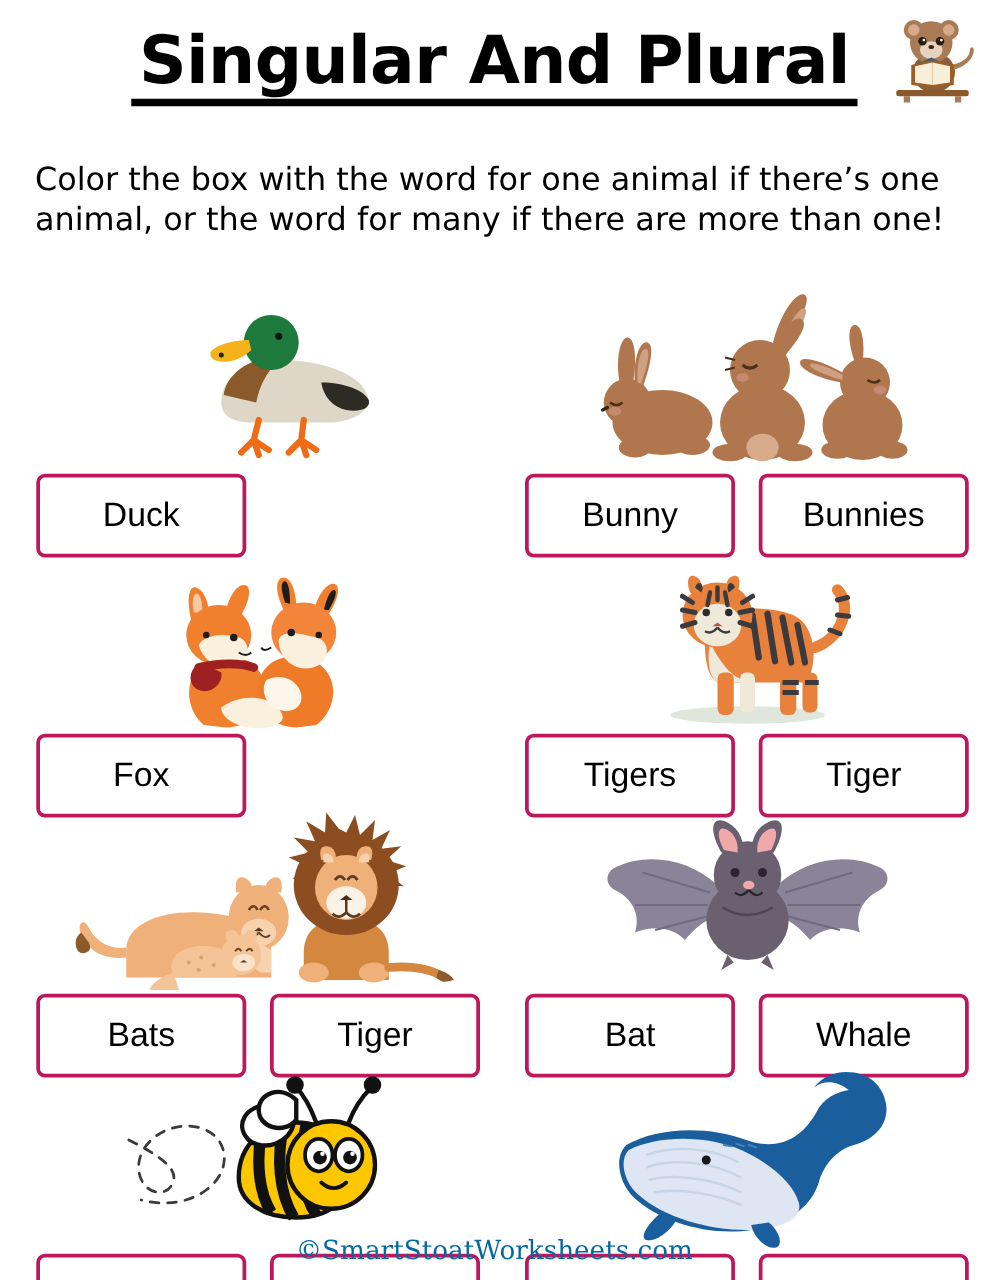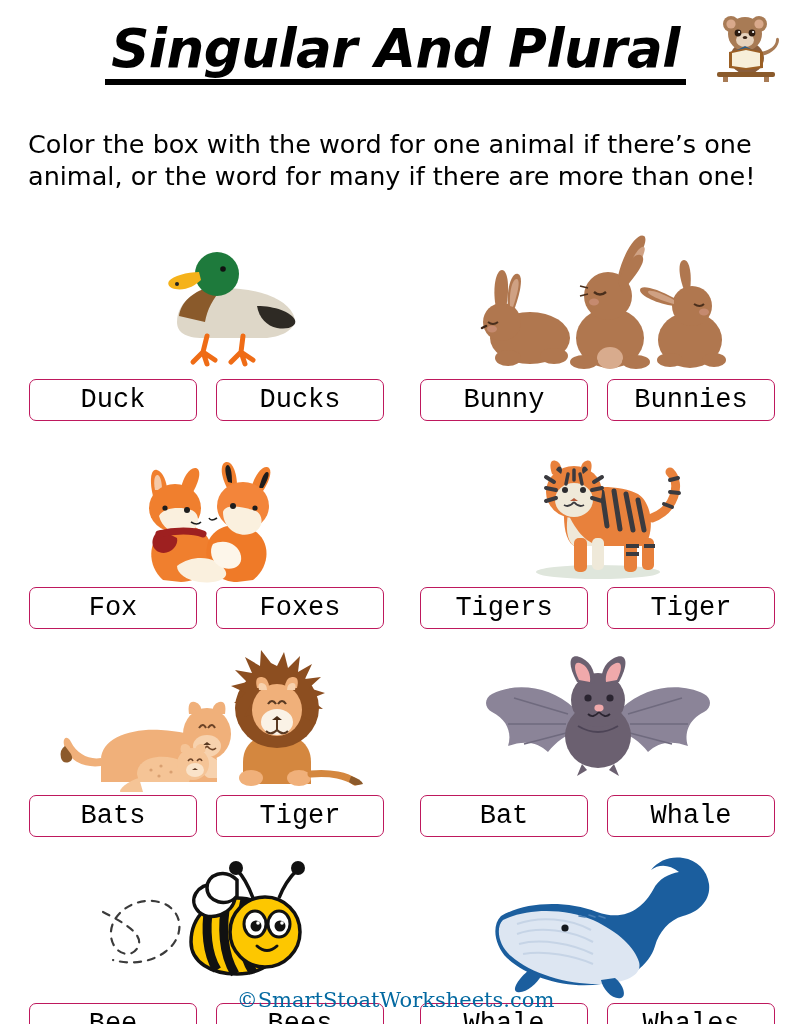--- a/index.html
+++ b/index.html
@@ -34,21 +34,20 @@
     top: 22px;
     left: 0;
     width: 791px;
     text-align: center;
     font-family: "DejaVu Sans", sans-serif;
     font-size: 53px;
     font-weight: 700;
     letter-spacing: -0.5px;
     color: #000000;
     line-height: 1;
-    font-style: italic;
   }
   .title-inner {
     display: inline-block;
     border-bottom: 6px solid #000;
     padding: 0 6px 4px 6px;
   }
   .subtitle {
     position: absolute;
     top: 128px;
     left: 28px;
@@ -91,29 +90,29 @@
     position: absolute;
     left: 0;
     bottom: 0;
     width: 355px;
     height: 51px;
     display: flex;
     justify-content: space-between;
   }
   .word-box {
     width: 168px;
-    height: 42px;
+    height: 67px;
     box-sizing: border-box;
-    border: 1px solid #be185d;
+    border: 3px solid #be185d;
     border-radius: 7px;
     background: #ffffff;
     display: flex;
     align-items: center;
     justify-content: center;
-    font-family: Liberation Mono, monospace;
+    font-family: Liberation Sans, sans-serif;
     font-size: 27px;
     color: #000000;
     line-height: 1;
     cursor: pointer;
   }
 
   
   .cell.right .word-box { width: 168px; }
 
   
@@ -178,21 +177,20 @@
             <circle cx="110" cy="48" r="22" fill="#1e7a3c"></circle>
             <path d="M92 46 C80 46 66 50 62 55 C60 58 62 62 68 63 C78 65 88 60 94 54 Z" fill="#f5b21a"></path>
             <circle cx="70" cy="58" r="2" fill="#222"></circle>
             <circle cx="116" cy="43" r="2.8" fill="#111"></circle>
             <path d="M100 110 L96 126 L86 136 M96 126 L100 138 M96 126 L108 134" stroke="#ef6c16" stroke-width="5" fill="none" stroke-linecap="round"></path>
             <path d="M136 110 L134 126 L124 136 M134 126 L138 138 M134 126 L146 134" stroke="#ef6c16" stroke-width="5" fill="none" stroke-linecap="round"></path>
           </svg>
         </div>
         <div class="boxes">
           <div class="word-box">Duck</div>
-          <div class="word-box">Ducks</div>
         </div>
       </div>
 
       <div class="cell right">
         <div class="art">
           <svg viewBox="0 0 260 150" width="260" height="150">
 
             <g>
               <ellipse cx="62" cy="112" rx="40" ry="26" fill="#b0774f"></ellipse>
               <circle cx="34" cy="96" r="19" fill="#b0774f"></circle>
@@ -268,21 +266,20 @@
             <circle cx="126" cy="72" r="3" fill="#1d1d1d"></circle>
             <circle cx="148" cy="74" r="2.6" fill="#1d1d1d"></circle>
             <path d="M110 84 q-6 4 -8 0" stroke="#1d1d1d" stroke-width="1.6" fill="none"></path>
 
             <path d="M70 132 C86 120 110 122 118 136 C124 146 106 150 92 148 C80 146 70 140 70 132 Z" fill="#faf0de"></path>
             <path d="M106 110 C118 104 132 110 134 122 C136 134 122 138 112 132 C104 127 102 116 106 110 Z" fill="#fdf6ea"></path>
           </svg>
         </div>
         <div class="boxes">
           <div class="word-box">Fox</div>
-          <div class="word-box">Foxes</div>
         </div>
       </div>
 
       <div class="cell right">
         <div class="art">
           <svg viewBox="0 0 200 150" width="200" height="150">
             <ellipse cx="100" cy="138" rx="62" ry="7" fill="#dfe6dc"></ellipse>
             <path d="M66 66 C66 52 120 48 140 60 C156 70 156 102 146 112 L76 112 C64 104 66 80 66 66 Z" fill="#e8813c"></path>
             <path d="M70 80 C82 104 92 110 104 112 L76 112 C68 106 68 92 70 80 Z" fill="#efe9d9"></path>
 

